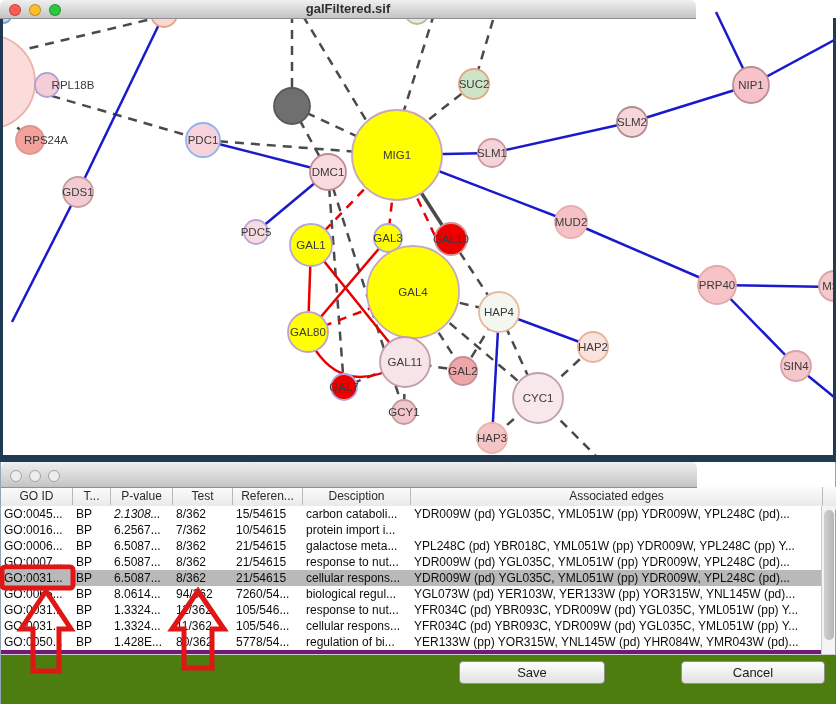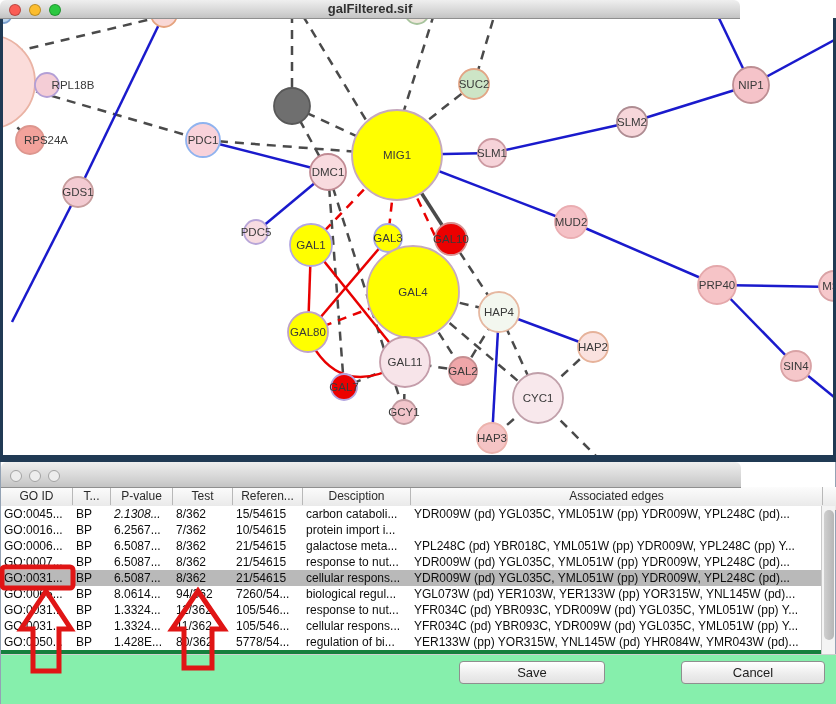--- a/index.html
+++ b/index.html
@@ -2,44 +2,44 @@
 <html><head>
 <meta charset="utf-8">
 <style>
   html,body{margin:0;padding:0;background:#fff;}
   .screen{position:relative;width:836px;height:704px;font-family:"Liberation Sans",sans-serif;overflow:hidden;background:#fff;}
 
   
   .net-window{position:absolute;left:0;top:0;width:836px;height:462px;background:#fff;}
   .net-canvas{position:absolute;left:0;top:18px;width:836px;height:437px;background:#fff;}
   .net-svg{position:absolute;left:0;top:0;width:836px;height:462px;}
-  .titlebar{position:absolute;left:0;width:696px;background:linear-gradient(#efefef,#d2d2d2 70%,#c3c3c3);border-bottom:1px solid #8f8f8f;z-index:5;padding-left:44px;}
+  .titlebar{position:absolute;left:0;width:696px;background:linear-gradient(#efefef,#d2d2d2 70%,#c3c3c3);border-bottom:1px solid #8f8f8f;z-index:5;}
   .titlebar.top{top:0;height:18px;border-radius:6px 6px 0 0;}
   .titlebar .title{position:absolute;left:0;right:0;text-align:center;font-size:13px;color:#303030;font-weight:bold;}
   .titlebar.top .title{top:1px;}
   .tl{position:absolute;border-radius:50%;width:12px;height:12px;box-sizing:border-box;}
   .tl-gray{background:#ededed;border:1px solid #a3a3a3;}
   .edge-strip{position:absolute;background:#203a54;z-index:4;}
   .strip-left{left:0;top:18px;width:3px;height:444px;}
   .strip-right{right:0;top:18px;width:3px;height:444px;}
   .strip-bottom{left:0;top:455px;width:836px;height:7px;}
 
   
   .noa-window{position:absolute;left:0;top:462px;width:836px;height:242px;background:#fff;box-sizing:border-box;border-left:1px solid #93a2b4;border-right:1px solid #93a2b4;}
   .titlebar.noa{top:0;height:25px;border-radius:6px 6px 0 0;}
   .titlebar.noa .title{top:4px;color:#8a8a8a;font-weight:normal;}
   .thead{position:absolute;left:0;top:25px;width:836px;height:24px;background:linear-gradient(#fcfcfc,#e6e6e6);border-bottom:1px solid #9b9b9b;box-sizing:border-box;display:flex;}
   .hcell{height:18px;line-height:18px;text-align:center;font-size:12px;color:#2b2b2b;border-right:1px solid #b8b8b8;box-sizing:border-box;overflow:hidden;white-space:nowrap;flex:none;}
-  .tbody{position:absolute;left:0;top:44px;width:822px;height:148px;background:#15803d;}
+  .tbody{position:absolute;left:0;top:44px;width:822px;height:148px;background:#701a75;}
   .trow{display:flex;height:16px;line-height:16px;background:#fff;}
   .trow.selected{background:#b9b9b9;}
   .tcell{font-size:12px;color:#0d0d0d;padding-left:3px;box-sizing:border-box;overflow:hidden;white-space:nowrap;flex:none;}
   .vscroll{position:absolute;right:0;top:44px;width:14px;height:148px;background:#f4f4f4;border-left:1px solid #c9c9c9;box-sizing:border-box;}
   .vthumb{position:absolute;left:1.5px;top:4px;width:10px;height:130px;background:linear-gradient(90deg,#cfcfcf,#b5b5b5);border-radius:5px;}
-  .btn-panel{position:absolute;left:0;top:192px;width:836px;height:50px;background:#86efac;border-top:1px solid #cfcfcf;box-sizing:border-box;}
+  .btn-panel{position:absolute;left:0;top:192px;width:836px;height:50px;background:#4d7c0f;border-top:1px solid #cfcfcf;box-sizing:border-box;}
   .mac-btn{position:absolute;top:6px;height:23px;background:linear-gradient(#ffffff,#ececec 60%,#e2e2e2);border:1px solid #8f8f8f;border-radius:4px;font-size:13px;color:#1c1c1c;text-align:center;line-height:21px;box-sizing:border-box;font-family:"Liberation Sans",sans-serif;}
 
   
   .anno{position:absolute;left:0;top:0;width:836px;height:704px;z-index:50;pointer-events:none;}
 </style>
 </head>
 <body>
 
 <div class="screen">
 

